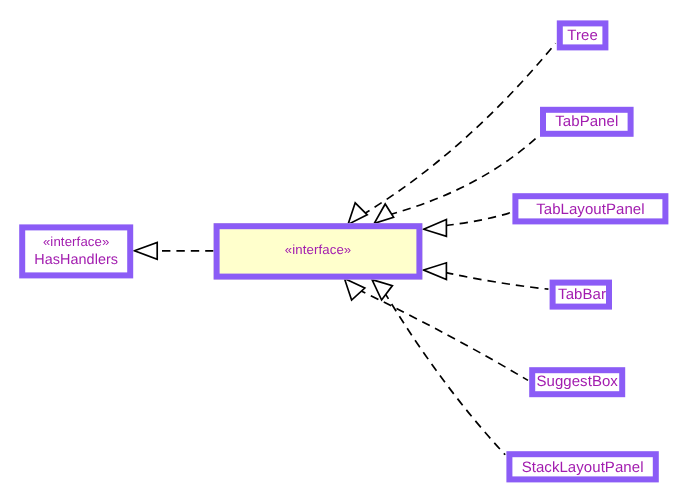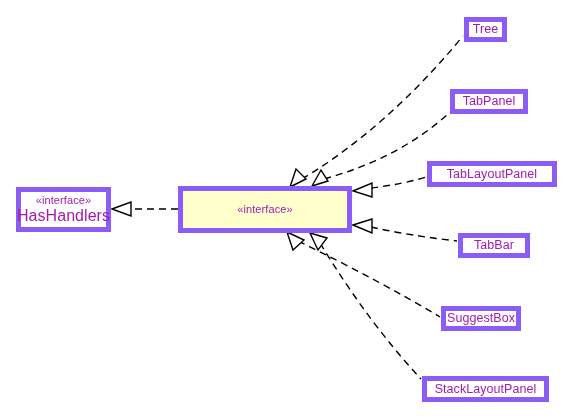--- a/index.html
+++ b/index.html
@@ -45,21 +45,21 @@
     z-index: 2;
   }
   .uml-node.highlight {
     background: #ffffcc;
   }
   .node-stereotype {
     font-size: 11px;
     letter-spacing: 0.1px;
   }
   .node-name {
-    font-size: 16px;
+    font-size: 12px;
     letter-spacing: 0.05px;
   }
   .node-name-only {
     font-size: 12.5px;
     letter-spacing: 0.05px;
   }
 </style>
 </head>
 <body>
 
@@ -117,21 +117,21 @@
   </div>
 
   <div class="uml-node" style="left:450px; top:89px; width:78px; height:25px;">
     <span class="node-name-only">TabPanel</span>
   </div>
 
   <div class="uml-node" style="left:427px; top:161px; width:130px; height:26px;">
     <span class="node-name-only">TabLayoutPanel</span>
   </div>
 
-  <div class="uml-node" style="left:458px; top:233px; width:72px; height:25px;">
+  <div class="uml-node" style="left:458px; top:233px; width:52px; height:25px;align-items:flex-end;">
     <span class="node-name-only">TabBar</span>
   </div>
 
   <div class="uml-node" style="left:441px; top:306px; width:80px; height:25px;">
     <span class="node-name-only">SuggestBox</span>
   </div>
 
   <div class="uml-node" style="left:422px; top:376px; width:127px; height:26px;">
     <span class="node-name-only">StackLayoutPanel</span>
   </div>

